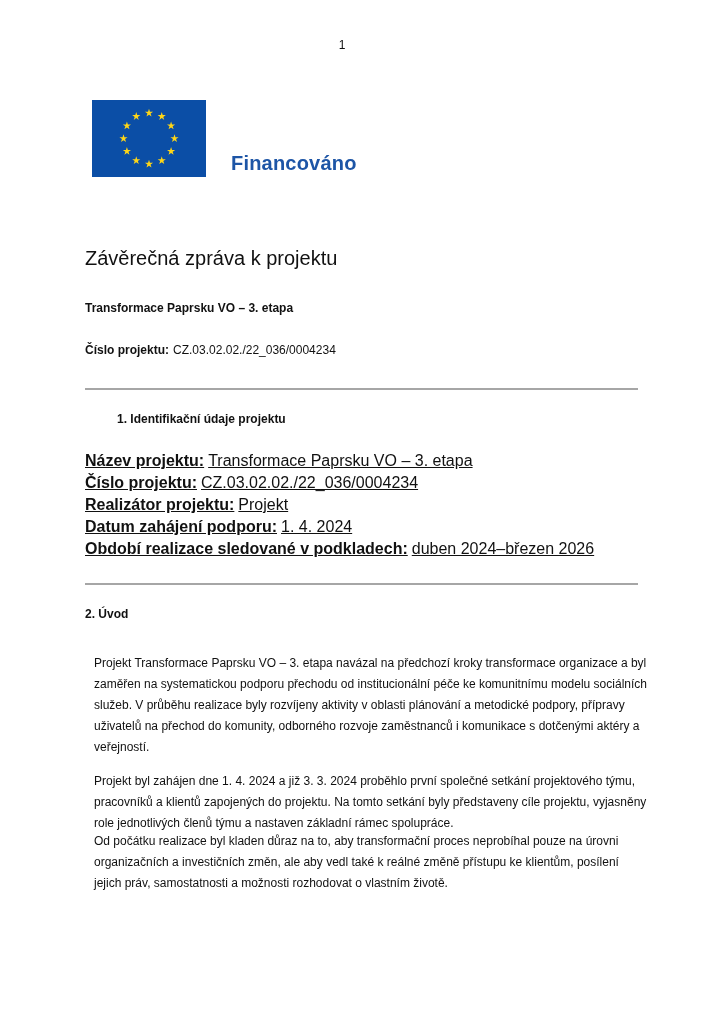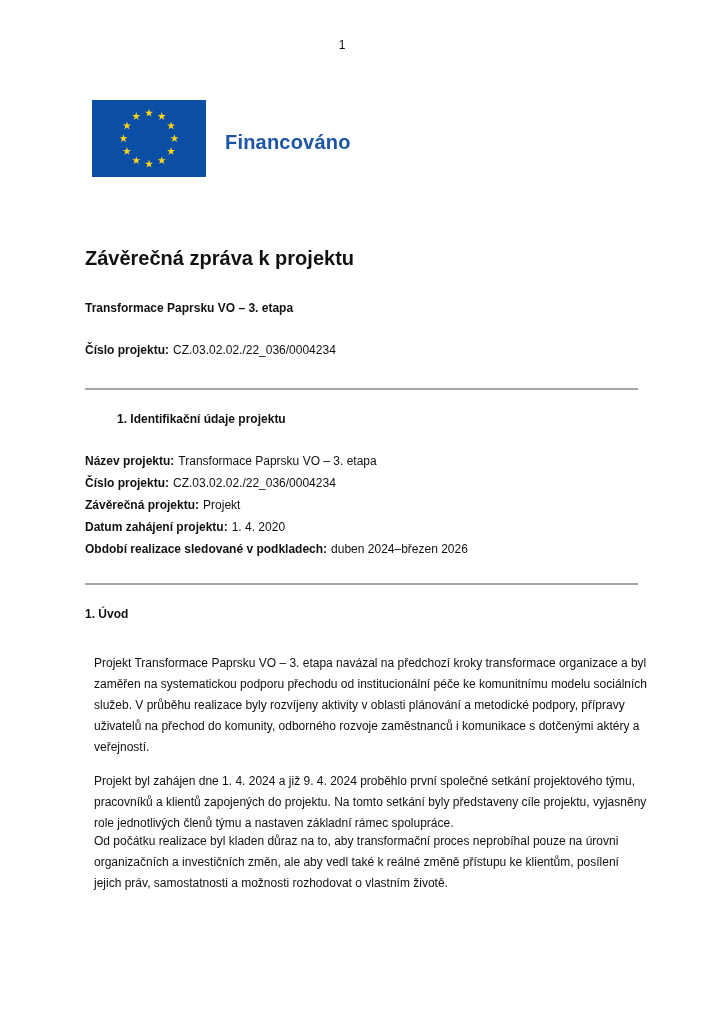--- a/index.html
+++ b/index.html
@@ -23,43 +23,43 @@
     right: 40px;
     text-align: center;
     font-size: 12px;
     color: #111111;
   }
   .logo-row {
     position: absolute;
     top: 100px;
     left: 92px;
     display: flex;
-    align-items: center;
-    gap: 19px;
+    align-items: flex-end;
+    gap: 25px;
   }
   .eu-flag {
     display: block;
     flex: 0 0 auto;
   }
   .logo-caption {
     padding-top: 7px;
     font-size: 20px;
     font-weight: bold;
     line-height: 28px;
     color: #1d55a6;
     letter-spacing: 0.2px;
   }
   .doc-title {
     position: absolute;
     top: 247px;
     left: 85px;
     width: 554px;
     margin: 0;
     font-size: 20px;
-    font-weight: bold;
+    font-weight: normal;
     color: #111111;
   }
   .subtitle {
     position: absolute;
     top: 301px;
     left: 85px;
     width: 554px;
     font-size: 12px;
     font-weight: bold;
   }
@@ -94,22 +94,23 @@
     font-weight: bold;
     color: #111111;
   }
   .s1-heading { top: 412px; margin-left: 32px; }
   .s2-heading { top: 607px; }
   .fields {
     position: absolute;
     top: 450px;
     left: 85px;
     width: 554px;
-    font-size: 12px;
+    font-size: 16px;
     line-height: 22px;
+    text-decoration: underline;
   }
   .paragraph {
     position: absolute;
     left: 85px;
     width: 554px;
     margin: 9px;
     font-size: 12px;
     line-height: 21px;
     text-align: left;
   }
@@ -163,31 +164,31 @@
   <h2 class="section-heading s1-heading">1. Identifikační údaje projektu</h2>
 
   <div class="fields">
     <div class="field-row">
       <span class="lbl">Název projektu:</span><span>Transformace Paprsku VO – 3. etapa</span>
     </div>
     <div class="field-row">
       <span class="lbl">Číslo projektu:</span><span>CZ.03.02.02./22_036/0004234</span>
     </div>
     <div class="field-row">
-      <span class="lbl">Závěrečná projektu:</span><span>Projekt</span>
+      <span class="lbl">Realizátor projektu:</span><span>Projekt</span>
     </div>
     <div class="field-row">
-      <span class="lbl">Datum zahájení projektu:</span><span>1. 4. 2020</span>
+      <span class="lbl">Datum zahájení podporu:</span><span>1. 4. 2024</span>
     </div>
     <div class="field-row">
       <span class="lbl">Období realizace sledované v podkladech:</span><span>duben 2024–březen 2026</span>
     </div>
   </div>
 
   <hr class="rule rule2">
 
-  <h2 class="section-heading s2-heading">1. Úvod</h2>
+  <h2 class="section-heading s2-heading">2. Úvod</h2>
 
   <p class="paragraph para-1">Projekt Transformace Paprsku VO – 3. etapa navázal na předchozí kroky transformace organizace a byl zaměřen na systematickou podporu přechodu od institucionální péče ke komunitnímu modelu sociálních služeb. V průběhu realizace byly rozvíjeny aktivity v oblasti plánování a metodické podpory, přípravy uživatelů na přechod do komunity, odborného rozvoje zaměstnanců i komunikace s dotčenými aktéry a veřejností.</p>
-  <p class="paragraph para-2">Projekt byl zahájen dne 1. 4. 2024 a již 9. 4. 2024 proběhlo první společné setkání projektového týmu, pracovníků a klientů zapojených do projektu. Na tomto setkání byly představeny cíle projektu, vyjasněny role jednotlivých členů týmu a nastaven základní rámec spolupráce.</p>
+  <p class="paragraph para-2">Projekt byl zahájen dne 1. 4. 2024 a již 3. 3. 2024 proběhlo první společné setkání projektového týmu, pracovníků a klientů zapojených do projektu. Na tomto setkání byly představeny cíle projektu, vyjasněny role jednotlivých členů týmu a nastaven základní rámec spolupráce.</p>
   <p class="paragraph para-3">Od počátku realizace byl kladen důraz na to, aby transformační proces neprobíhal pouze na úrovni organizačních a investičních změn, ale aby vedl také k reálné změně přístupu ke klientům, posílení jejich práv, samostatnosti a možnosti rozhodovat o vlastním životě.</p>
 
 </div>
 
 </body></html>

